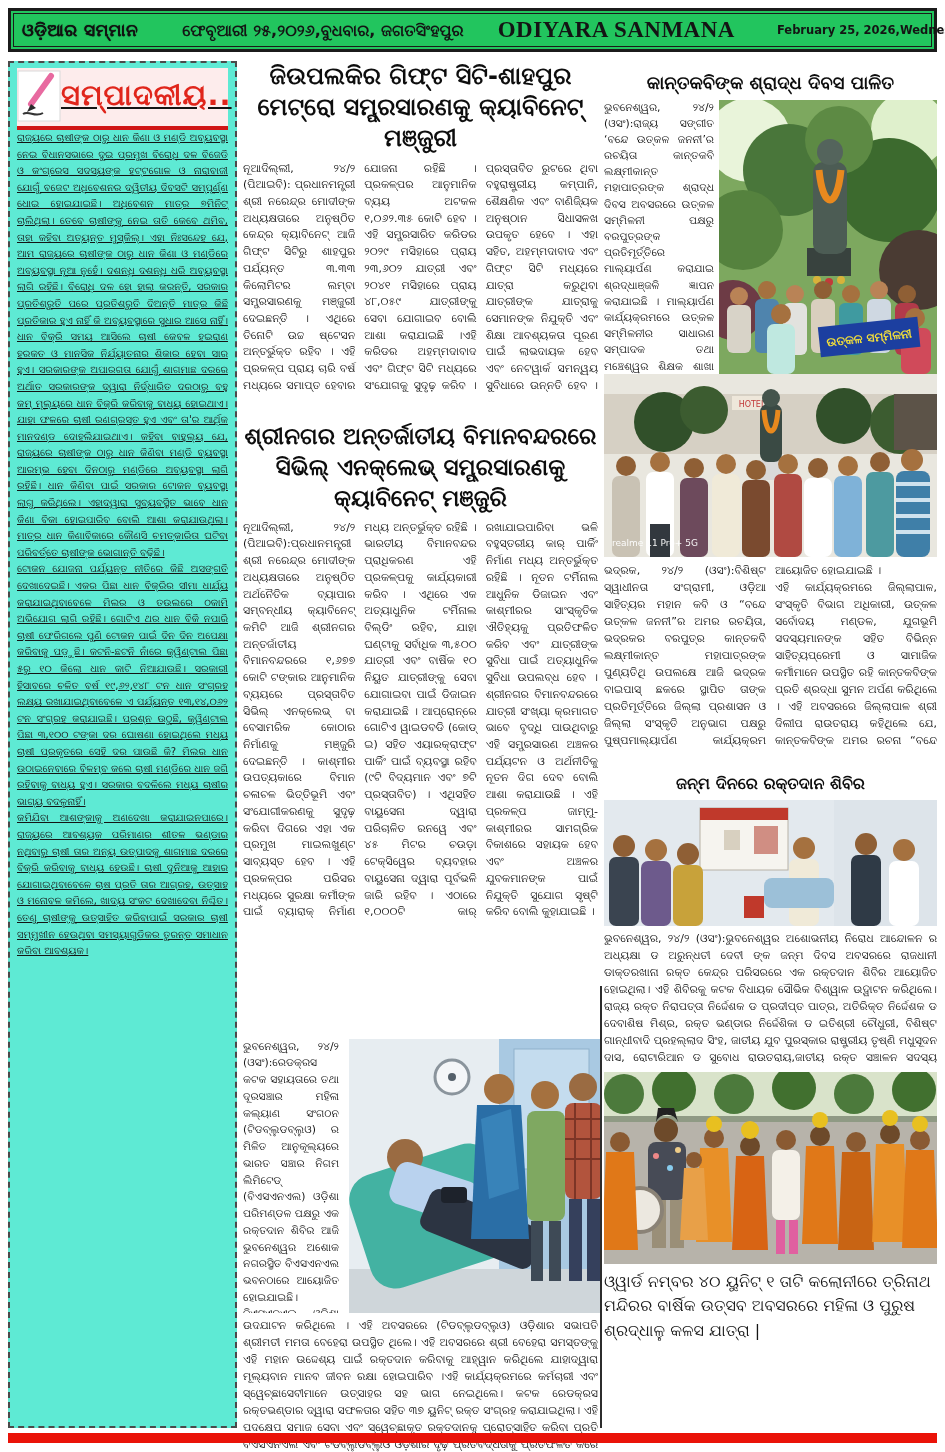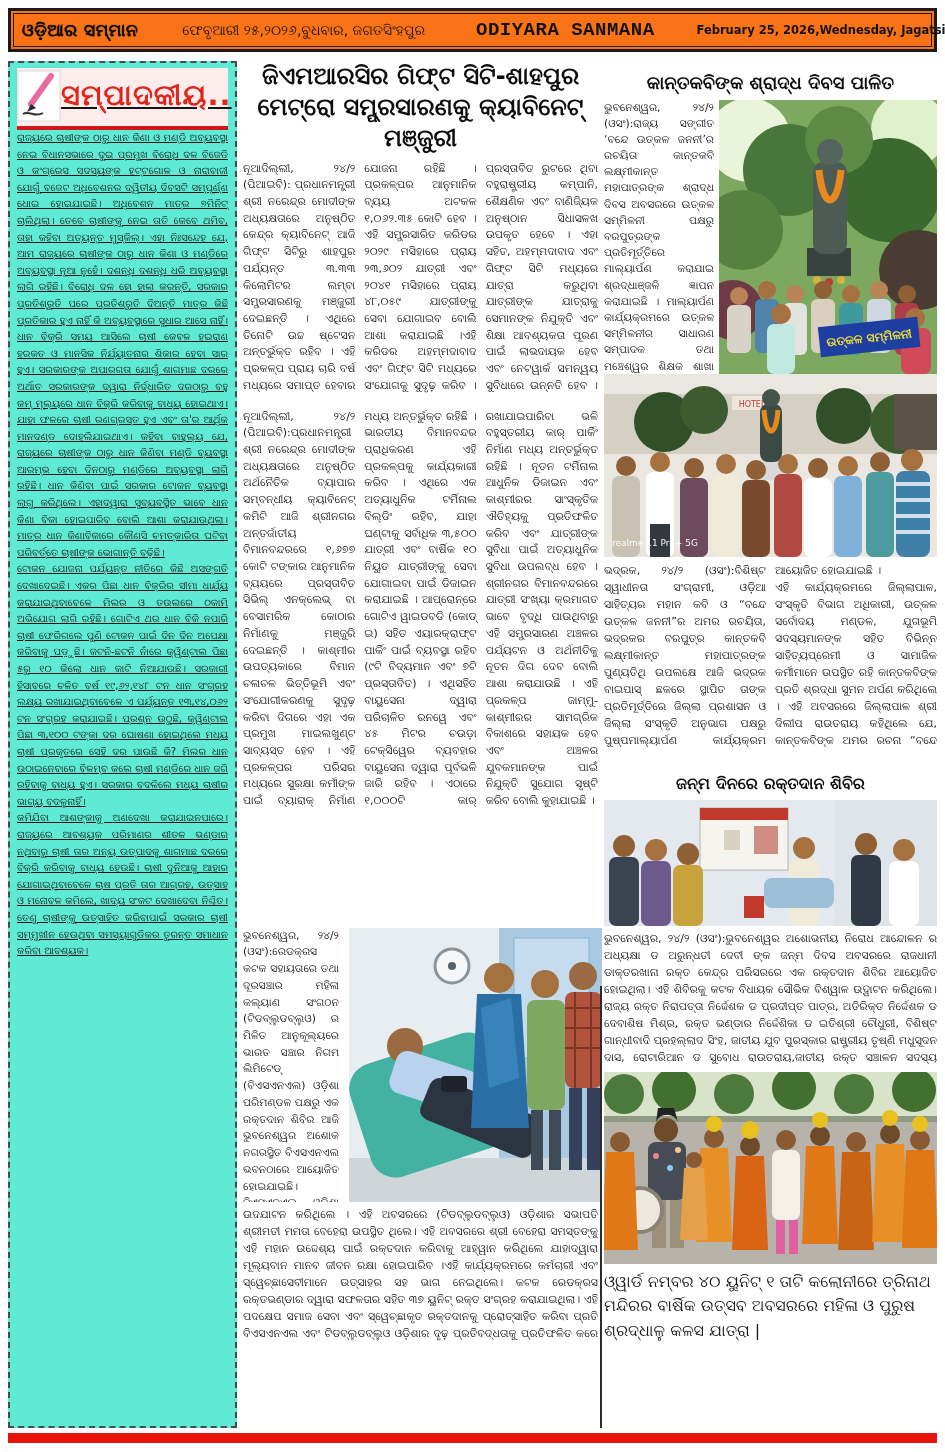--- a/index.html
+++ b/index.html
@@ -1,28 +1,28 @@
 <!DOCTYPE html>
 <html><head>
 <meta charset="utf-8">
 <style>
   html,body{margin:0;padding:0;background:#ffffff;}
   .page{position:relative;width:945px;height:1452px;background:#fff;overflow:hidden;
         font-family:"DejaVu Sans","Liberation Sans",sans-serif;color:#141414;}
 
   
   .masthead{position:absolute;left:8px;top:8px;width:929px;height:44px;
-            border:3px solid #1b1b1b;box-sizing:border-box;background:#f97316;}
+            border:3px solid #1b1b1b;box-sizing:border-box;background:#22c55e;}
   .masthead-inner{position:absolute;inset:2px;border:1px solid #1b1b1b;
             display:flex;align-items:center;gap:14px;padding:0 8px;box-sizing:border-box;}
   .mast-logo{font-weight:bold;font-size:17px;letter-spacing:.5px;color:#111;
              text-shadow:0 0 1px #111;white-space:nowrap;}
-  .mast-date-od{font-size:14px;font-weight:normal;white-space:nowrap;margin-left:30px;}
-  .mast-title{font-size:19px;font-weight:bold;letter-spacing:.5px;white-space:nowrap;
-              margin-left:37px;font-family:Liberation Mono, monospace;}
+  .mast-date-od{font-size:16px;font-weight:bold;white-space:nowrap;margin-left:30px;}
+  .mast-title{font-size:23px;font-weight:bold;letter-spacing:.5px;white-space:nowrap;
+              margin-left:20px;font-family:Liberation Serif, serif;}
   .mast-date-en{font-size:11.5px;font-weight:bold;white-space:nowrap;margin-left:28px;}
 
   
   .editorial{position:absolute;left:8px;top:61px;width:229px;height:1367px;
              border:2px dashed #4a4a4a;box-sizing:border-box;padding:5px 7px;background:#5eead4;text-decoration:underline;}
   .ed-banner{display:flex;align-items:center;background:#fdecec;border-bottom:4px solid #d01616;
              padding:2px 2px 4px 0;}
   .ed-banner-label{font-size:29px;font-weight:bold;color:#e0251b;letter-spacing:1px;line-height:1.1;}
   .ed-pen{flex:0 0 44px;height:52px;}
   .ed-headline{font-size:16.5px;font-weight:bold;color:#e0251b;text-align:center;
@@ -96,25 +96,26 @@
       <span class="ed-banner-label">ସମ୍ପାଦକୀୟ..</span>
     </div>
     <div class="ed-body">ରାଜ୍ୟରେ ଚାଷୀଙ୍କ ଠାରୁ ଧାନ କିଣା ଓ ମଣ୍ଡି ଅବ୍ୟବସ୍ଥା ନେଇ ବିଧାନସଭାରେ ଦୁଇ ପ୍ରମୁଖ ବିରୋଧି ଦଳ ବିଜେଡି ଓ କଂଗ୍ରେସ ସଦସ୍ୟଙ୍କ ହଟ୍ଟଗୋଳ ଓ ନାରାବାଜୀ ଯୋଗୁଁ ବଜେଟ ଅଧିବେଶନର ଦ୍ୱିତୀୟ ଦିବସଟି ସମ୍ପୂର୍ଣ୍ଣ ଧୋଇ ହୋଇଯାଇଛି। ଅଧିବେଶନ ମାତ୍ର ୭ମିନିଟ୍ ଚାଲିଥିଲା। ତେବେ ଚାଷୀଙ୍କୁ ନେଇ ତାତି କେବେ ଥମିବ, ତାହା କହିବା ଅତ୍ୟନ୍ତ ମୁସ୍କିଲ୍। ଏହା ନିଃସନ୍ଦେହ ଯେ, ଆମ ରାଜ୍ୟରେ ଚାଷୀଙ୍କ ଠାରୁ ଧାନ କିଣା ଓ ମଣ୍ଡିରେ ଅବ୍ୟବସ୍ଥା ନୂଆ ନୁହେଁ। ଦଶନ୍ଧି ଦଶନ୍ଧି ଧରି ଅବ୍ୟବସ୍ଥା ଲାଗି ରହିଛି। ବିରୋଧି ଦଳ ହୋ ହାଲା କରନ୍ତି, ସରକାର ପ୍ରତିଶ୍ରୁତି ପରେ ପ୍ରତିଶ୍ରୁତି ଦିଅନ୍ତି ମାତ୍ର କିଛି ପ୍ରତିକାର ହୁଏ ନାହିଁ କି ଅବ୍ୟବସ୍ଥାରେ ସୁଧାର ଆସେ ନାହିଁ। ଧାନ ବିକ୍ରି ସମୟ ଆସିଲେ ଚାଷୀ କେବଳ ହଇରାଣ ହରକତ ଓ ମାନସିକ ନିର୍ଯ୍ୟାତନାର ଶିକାର ହେବା ସାର ହୁଏ। ସରକାରଙ୍କ ଅପାରଗତା ଯୋଗୁଁ ଶାଗମାଛ ଦରରେ ଅର୍ଥାତ ସରକାରଙ୍କ ଦ୍ୱାରା ନିର୍ଦ୍ଧାରିତ ଦରଠାରୁ ବହୁ କମ୍ ମୂଲ୍ୟରେ ଧାନ ବିକ୍ରି କରିବାକୁ ବାଧ୍ୟ ହୋଇଥାଏ। ଯାହା ଫଳରେ ଚାଷୀ ରଣଗ୍ରସ୍ତ ହୁଏ ଏବଂ ତା'ର ଆର୍ଥିକ ମାନଦଣ୍ଡ ଦୋହଲିଯାଇଥାଏ। କହିବା ବାହୁଲ୍ୟ ଯେ, ରାଜ୍ୟରେ ଚାଷୀଙ୍କ ଠାରୁ ଧାନ କିଣିବା ମଣ୍ଡି ବ୍ୟବସ୍ଥା ଆରମ୍ଭ ହେବା ଦିନଠାରୁ ମଣ୍ଡିରେ ଅବ୍ୟବସ୍ଥା ଲାଗି ରହିଛି। ଧାନ କିଣିବା ପାଇଁ ସରକାର ଟୋକନ ବ୍ୟବସ୍ଥା ଲାଗୁ କରିଥିଲେ। ଏହାଦ୍ୱାରା ସୁବ୍ୟବସ୍ଥିତ ଭାବେ ଧାନ କିଣା ବିକା ହୋଇପାରିବ ବୋଲି ଆଶା କରାଯାଉଥିଲା। ମାତ୍ର ଧାନ କିଣାବିକାରେ କୌଣସି ଚମତ୍କାରିତା ଘଟିବା ପରିବର୍ତ୍ତେ ଚାଷୀଙ୍କ ଭୋଗାନ୍ତି ବଢ଼ିଛି।
 ଟୋକନ ଯୋଜନା ପର୍ଯ୍ୟନ୍ତ ନୀତିରେ କିଛି ଅସଙ୍ଗତି ଦେଖାଦେଇଛି। ଏକର ପିଛା ଧାନ ବିକ୍ରିର ସୀମା ଧାର୍ଯ୍ୟ କରାଯାଇଥିବାବେଳେ ମିଲର ଓ ତଉଲରେ ଠକାମି ଅଭିଯୋଗ ଲାଗି ରହିଛି। ଗୋଟିଏ ଥର ଧାନ ବିକି ନପାରି ଚାଷୀ ଫେରିଗଲେ ପୁଣି ଟୋକନ ପାଇଁ ଦିନ ଦିନ ଅପେକ୍ଷା କରିବାକୁ ପଡ଼ୁଛି। କଟନି-ଛଟନି ନାଁରେ କ୍ୱିଣ୍ଟାଲ ପିଛା ୫ରୁ ୧୦ କିଲୋ ଧାନ କାଟି ନିଆଯାଉଛି। ସରକାରୀ ହିସାବରେ ଚଳିତ ବର୍ଷ ୧୯,୬୨,୧୪୮ ଟନ ଧାନ ସଂଗ୍ରହ ଲକ୍ଷ୍ୟ ରଖାଯାଇଥିବାବେଳେ ଏ ପର୍ଯ୍ୟନ୍ତ ୧୩,୧୪,୦୬୨ ଟନ ସଂଗ୍ରହ କରାଯାଇଛି। ପ୍ରଶ୍ନ ଉଠୁଛି, କ୍ୱିଣ୍ଟାଲ ପିଛା ୩,୧୦୦ ଟଙ୍କା ଦର ଘୋଷଣା ହୋଇଥିଲେ ମଧ୍ୟ ଚାଷୀ ପ୍ରକୃତରେ ସେହି ଦର ପାଉଛି କି? ମିଲର ଧାନ ଉଠାଇନେବାରେ ବିଳମ୍ବ କଲେ ଚାଷୀ ମଣ୍ଡିରେ ଧାନ ଜଗି ରହିବାକୁ ବାଧ୍ୟ ହୁଏ। ସରକାର ବଦଳିଲେ ମଧ୍ୟ ଚାଷୀର ଭାଗ୍ୟ ବଦଳୁନାହିଁ।
 କମିଯିବା ଆଶଙ୍କାକୁ ଅଣଦେଖା କରାଯାଇନପାରେ। ରାଜ୍ୟରେ ଆବଶ୍ୟକ ପରିମାଣର ଶୀତଳ ଭଣ୍ଡାର ନଥିବାରୁ ଚାଷୀ ତାର ଅନ୍ୟ ଉତ୍ପାଦକୁ ଶାଗମାଛ ଦରରେ ବିକ୍ରି କରିବାକୁ ବାଧ୍ୟ ହେଉଛି। ଚାଷୀ ଦୁନିଆକୁ ଆହାର ଯୋଗାଇଥିବାବେଳେ ଚାଷ ପ୍ରତି ତାର ଆଗ୍ରହ, ଉତ୍ସାହ ଓ ମନୋବଳ କମିଲେ, ଖାଦ୍ୟ ସଂକଟ ଦେଖାଦେବା ନିଶ୍ଚିତ। ତେଣୁ ଚାଷୀଙ୍କୁ ଉତ୍ସାହିତ କରିବାପାଇଁ ସରକାର ଚାଷୀ ସମ୍ମୁଖୀନ ହେଉଥିବା ସମସ୍ୟାଗୁଡ଼ିକର ତୁରନ୍ତ ସମାଧାନ କରିବା ଆବଶ୍ୟକ।</div>
   </div>
 
   <div class="mid">
 
     <div>
-      <div class="headline hl-a">ଜିଏମଆରସିର ଗିଫ୍ଟ ସିଟି-ଶାହପୁର ମେଟ୍ରୋ ସମ୍ପ୍ରସାରଣକୁ କ୍ୟାବିନେଟ୍ ମଞ୍ଜୁରୀ</div>
+      <div class="headline hl-a">ଜିଉପଲକିର ଗିଫ୍ଟ ସିଟି-ଶାହପୁର ମେଟ୍ରୋ ସମ୍ପ୍ରସାରଣକୁ କ୍ୟାବିନେଟ୍ ମଞ୍ଜୁରୀ</div>
       <div class="body-3col metro-body">ନୂଆଦିଲ୍ଲୀ, ୨୪/୨ (ପିଆଇବି): ପ୍ରଧାନମନ୍ତ୍ରୀ ଶ୍ରୀ ନରେନ୍ଦ୍ର ମୋଦୀଙ୍କ ଅଧ୍ୟକ୍ଷତାରେ ଅନୁଷ୍ଠିତ କେନ୍ଦ୍ର କ୍ୟାବିନେଟ୍ ଆଜି ଗିଫ୍ଟ ସିଟିରୁ ଶାହପୁର ପର୍ଯ୍ୟନ୍ତ ୩.୩୩ କିଲୋମିଟର ଲମ୍ବା ସମ୍ପ୍ରସାରଣକୁ ମଞ୍ଜୁରୀ ଦେଇଛନ୍ତି । ଏଥିରେ ତିନୋଟି ଉଚ୍ଚ ଷ୍ଟେସନ ଅନ୍ତର୍ଭୁକ୍ତ ରହିବ । ଏହି ପ୍ରକଳ୍ପ ପ୍ରାୟ ଚାରି ବର୍ଷ ମଧ୍ୟରେ ସମାପ୍ତ ହେବାର ଯୋଜନା ରହିଛି । ପ୍ରକଳ୍ପର ଆନୁମାନିକ ବ୍ୟୟ ଅଟକଳ ୧,୦୬୨.୩୫ କୋଟି ହେବ । ଏହି ସମ୍ପ୍ରସାରିତ କରିଡର ୨୦୨୯ ମସିହାରେ ପ୍ରାୟ ୨୩,୬୦୨ ଯାତ୍ରୀ ଏବଂ ୨୦୪୧ ମସିହାରେ ପ୍ରାୟ ୪୮,୦୫୯ ଯାତ୍ରୀଙ୍କୁ ସେବା ଯୋଗାଇବ ବୋଲି ଆଶା କରାଯାଇଛି ।ଏହି କରିଡର ଅହମ୍ମଦାବାଦ ଏବଂ ଗିଫ୍ଟ ସିଟି ମଧ୍ୟରେ ସଂଯୋଗକୁ ସୁଦୃଢ଼ କରିବ । ପ୍ରସ୍ତାବିତ ରୁଟରେ ଥିବା ବହୁରାଷ୍ଟ୍ରୀୟ କମ୍ପାନି, ଶୈକ୍ଷଣିକ ଏବଂ ବାଣିଜ୍ୟିକ ଅନୁଷ୍ଠାନ ସିଧାସଳଖ ଉପକୃତ ହେବେ । ଏହା ସହିତ, ଅହମ୍ମଦାବାଦ ଏବଂ ଗିଫ୍ଟ ସିଟି ମଧ୍ୟରେ ଯାତ୍ରା କରୁଥିବା ଯାତ୍ରୀଙ୍କ ଯାତ୍ରାକୁ ସେମାନଙ୍କ ନିଯୁକ୍ତି ଏବଂ ଶିକ୍ଷା ଆବଶ୍ୟକତା ପୂରଣ ପାଇଁ ଲାଭଦାୟକ ହେବ ଏବଂ ନେଟୱାର୍କ ସମନ୍ୱୟ ସୁବିଧାରେ ଉନ୍ନତି ହେବ । ଏହି ପ୍ରକଳ୍ପ ନିର୍ମାଣ ସମୟରେ ପ୍ରାୟ ୧,୦୦୦ ନିଯୁକ୍ତି ସୃଷ୍ଟି ହେବାର ଆଶା କରାଯାଇଛି । ନିର୍ମାଣ ପରବର୍ତ୍ତୀ ପର୍ଯ୍ୟାୟରେ ପ୍ରାୟ ୨୪୦ ଜଣ ଲୋକଙ୍କ ପାଇଁ ପ୍ରତ୍ୟକ୍ଷ ନିଯୁକ୍ତି ସୁଯୋଗ ସୃଷ୍ଟି ହେବ । ଏହି ପ୍ରକଳ୍ପ ଗୁଜରାଟ ମେଟ୍ରୋ ରେଳ କର୍ପୋରେସନ (ଜିଏମଆରସି) ଦ୍ୱାରା କାର୍ଯ୍ୟକାରୀ କରାଯିବ, ଯାହା ଭାରତ ସରକାର ଏବଂ ଗୁଜରାଟ ସରକାରଙ୍କ ଏକ ୫୦:୫୦ ଯୌଥ ଉଦ୍ୟମ ।</div>
     </div>
 
     <div>
+      <div class="headline hl-b">ଶ୍ରୀନଗର ଅନ୍ତର୍ଜାତୀୟ ବିମାନବନ୍ଦରରେ ସିଭିଲ୍ ଏନକ୍ଲେଭ୍ ସମ୍ପ୍ରସାରଣକୁ କ୍ୟାବିନେଟ୍ ମଞ୍ଜୁରି</div>
       <div class="body-3col srinagar-body">ନୂଆଦିଲ୍ଲୀ, ୨୪/୨ (ପିଆଇବି):ପ୍ରଧାନମନ୍ତ୍ରୀ ଶ୍ରୀ ନରେନ୍ଦ୍ର ମୋଦୀଙ୍କ ଅଧ୍ୟକ୍ଷତାରେ ଅନୁଷ୍ଠିତ ଅର୍ଥନୈତିକ ବ୍ୟାପାର ସମ୍ବନ୍ଧୀୟ କ୍ୟାବିନେଟ୍ କମିଟି ଆଜି ଶ୍ରୀନଗର ଅନ୍ତର୍ଜାତୀୟ ବିମାନବନ୍ଦରରେ ୧,୬୭୭ କୋଟି ଟଙ୍କାର ଆନୁମାନିକ ବ୍ୟୟରେ ପ୍ରସ୍ତାବିତ ସିଭିଲ୍ ଏନକ୍ଲେଭ୍ ବା ବେସାମରିକ କୋଠାର ନିର୍ମାଣକୁ ମଞ୍ଜୁରି ଦେଇଛନ୍ତି । କାଶ୍ମୀର ଉପତ୍ୟକାରେ ବିମାନ ଚଳାଚଳ ଭିତ୍ତିଭୂମି ଏବଂ ସଂଯୋଗୀକରଣକୁ ସୁଦୃଢ଼ କରିବା ଦିଗରେ ଏହା ଏକ ପ୍ରମୁଖ ମାଇଲଖୁଣ୍ଟ ସାବ୍ୟସ୍ତ ହେବ । ଏହି ପ୍ରକଳ୍ପର ପରିସର ମଧ୍ୟରେ ସୁରକ୍ଷା କର୍ମୀଙ୍କ ପାଇଁ ବ୍ୟାରାକ୍ ନିର୍ମାଣ ମଧ୍ୟ ଅନ୍ତର୍ଭୁକ୍ତ ରହିଛି । ଭାରତୀୟ ବିମାନବନ୍ଦର ପ୍ରାଧିକରଣ ଏହି ପ୍ରକଳ୍ପକୁ କାର୍ଯ୍ୟକାରୀ କରିବ । ଏଥିରେ ଏକ ଅତ୍ୟାଧୁନିକ ଟର୍ମିନାଲ ବିଲ୍ଡିଂ ରହିବ, ଯାହା ଘଣ୍ଟାକୁ ସର୍ବାଧିକ ୩,୫୦୦ ଯାତ୍ରୀ ଏବଂ ବାର୍ଷିକ ୧୦ ନିୟୁତ ଯାତ୍ରୀଙ୍କୁ ସେବା ଯୋଗାଇବା ପାଇଁ ଡିଜାଇନ କରାଯାଇଛି । ଆପ୍ରୋନ୍‌ରେ ଗୋଟିଏ ୱାଇଡବଡି (କୋଡ୍ ଇ) ସହିତ ଏୟାରକ୍ରାଫ୍ଟ ପାର୍କିଂ ପାଇଁ ବ୍ୟବସ୍ଥା ରହିବ (୯ଟି ବିଦ୍ୟମାନ ଏବଂ ୭ଟି ପ୍ରସ୍ତାବିତ) । ଏଥିସହିତ ବାୟୁସେନା ଦ୍ୱାରା ପରିଚାଳିତ ରନୱେ ଏବଂ ୪୫ ମିଟର ଚଉଡ଼ା ଟେକ୍ସିୱେର ବ୍ୟବହାର ବାୟୁସେନା ଦ୍ୱାରା ପୂର୍ବଭଳି ଜାରି ରହିବ । ଏଠାରେ ୧,୦୦୦ଟି କାର୍ ରଖାଯାଇପାରିବା ଭଳି ବହୁସ୍ତରୀୟ କାର୍ ପାର୍କିଂ ନିର୍ମାଣ ମଧ୍ୟ ଅନ୍ତର୍ଭୁକ୍ତ ରହିଛି । ନୂତନ ଟର୍ମିନାଲ ଆଧୁନିକ ଡିଜାଇନ ଏବଂ କାଶ୍ମୀରର ସାଂସ୍କୃତିକ ଐତିହ୍ୟକୁ ପ୍ରତିଫଳିତ କରିବ ଏବଂ ଯାତ୍ରୀଙ୍କ ସୁବିଧା ପାଇଁ ଅତ୍ୟାଧୁନିକ ସୁବିଧା ଉପଲବ୍ଧ ହେବ । ଶ୍ରୀନଗର ବିମାନବନ୍ଦରରେ ଯାତ୍ରୀ ସଂଖ୍ୟା କ୍ରମାଗତ ଭାବେ ବୃଦ୍ଧି ପାଉଥିବାରୁ ଏହି ସମ୍ପ୍ରସାରଣ ଅଞ୍ଚଳର ପର୍ଯ୍ୟଟନ ଓ ଅର୍ଥନୀତିକୁ ନୂତନ ଦିଗ ଦେବ ବୋଲି ଆଶା କରାଯାଉଛି । ଏହି ପ୍ରକଳ୍ପ ଜାମ୍ମୁ-କାଶ୍ମୀରର ସାମଗ୍ରିକ ବିକାଶରେ ସହାୟକ ହେବ ଏବଂ ଅଞ୍ଚଳର ଯୁବକମାନଙ୍କ ପାଇଁ ନିଯୁକ୍ତି ସୁଯୋଗ ସୃଷ୍ଟି କରିବ ବୋଲି କୁହାଯାଇଛି ।</div>
     </div>
 
     <div>
       <div class="bsnl-row">
         <div class="bsnl-intro">ଭୁବନେଶ୍ୱର, ୨୪/୨ (ଓସଂ):ରେଡକ୍ରସ କଟକ ସହାୟତାରେ ତଥା ଦୂରସଞ୍ଚାର ମହିଳା କଲ୍ୟାଣ ସଂଗଠନ (ଟିଡବ୍ଲୁଡବ୍ଲୁଓ) ର ମିଳିତ ଆନୁକୂଲ୍ୟରେ ଭାରତ ସଞ୍ଚାର ନିଗମ ଲିମିଟେଡ୍ (ବିଏସଏନଏଲ) ଓଡ଼ିଶା ପରିମଣ୍ଡଳ ପକ୍ଷରୁ ଏକ ରକ୍ତଦାନ ଶିବିର ଆଜି ଭୁବନେଶ୍ୱର ଅଶୋକ ନଗରସ୍ଥିତ ବିଏସଏନଏଲ ଭବନଠାରେ ଆୟୋଜିତ ହୋଇଯାଇଛି।
 ବିଏସଏନଏଲ ଓଡ଼ିଶା ପରିମଣ୍ଡଳ ମୁଖ୍ୟ ମହାପ୍ରବନ୍ଧକ ଦୁଷ୍ମନ୍ତ କୁମାର ବେହେରା ଏହି ଶିବିରକୁ</div>
         <div class="bsnl-photo">
           <svg class="photo" width="253" height="274" viewBox="0 0 253 274">
             <rect width="253" height="274" fill="#e7edf1"></rect>

